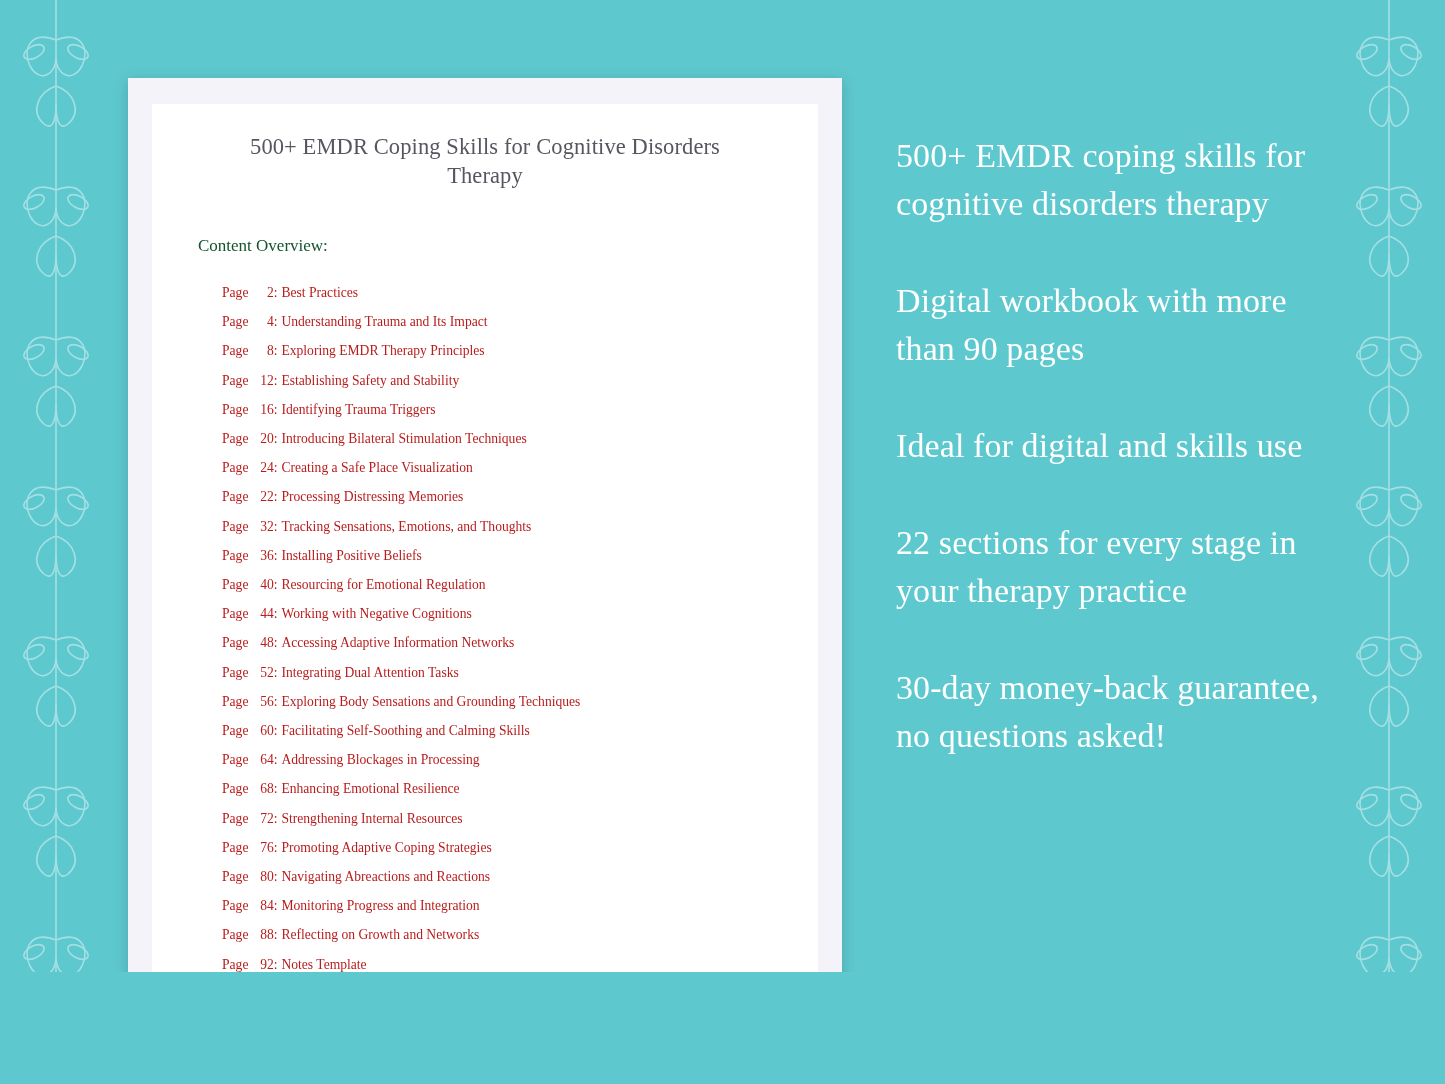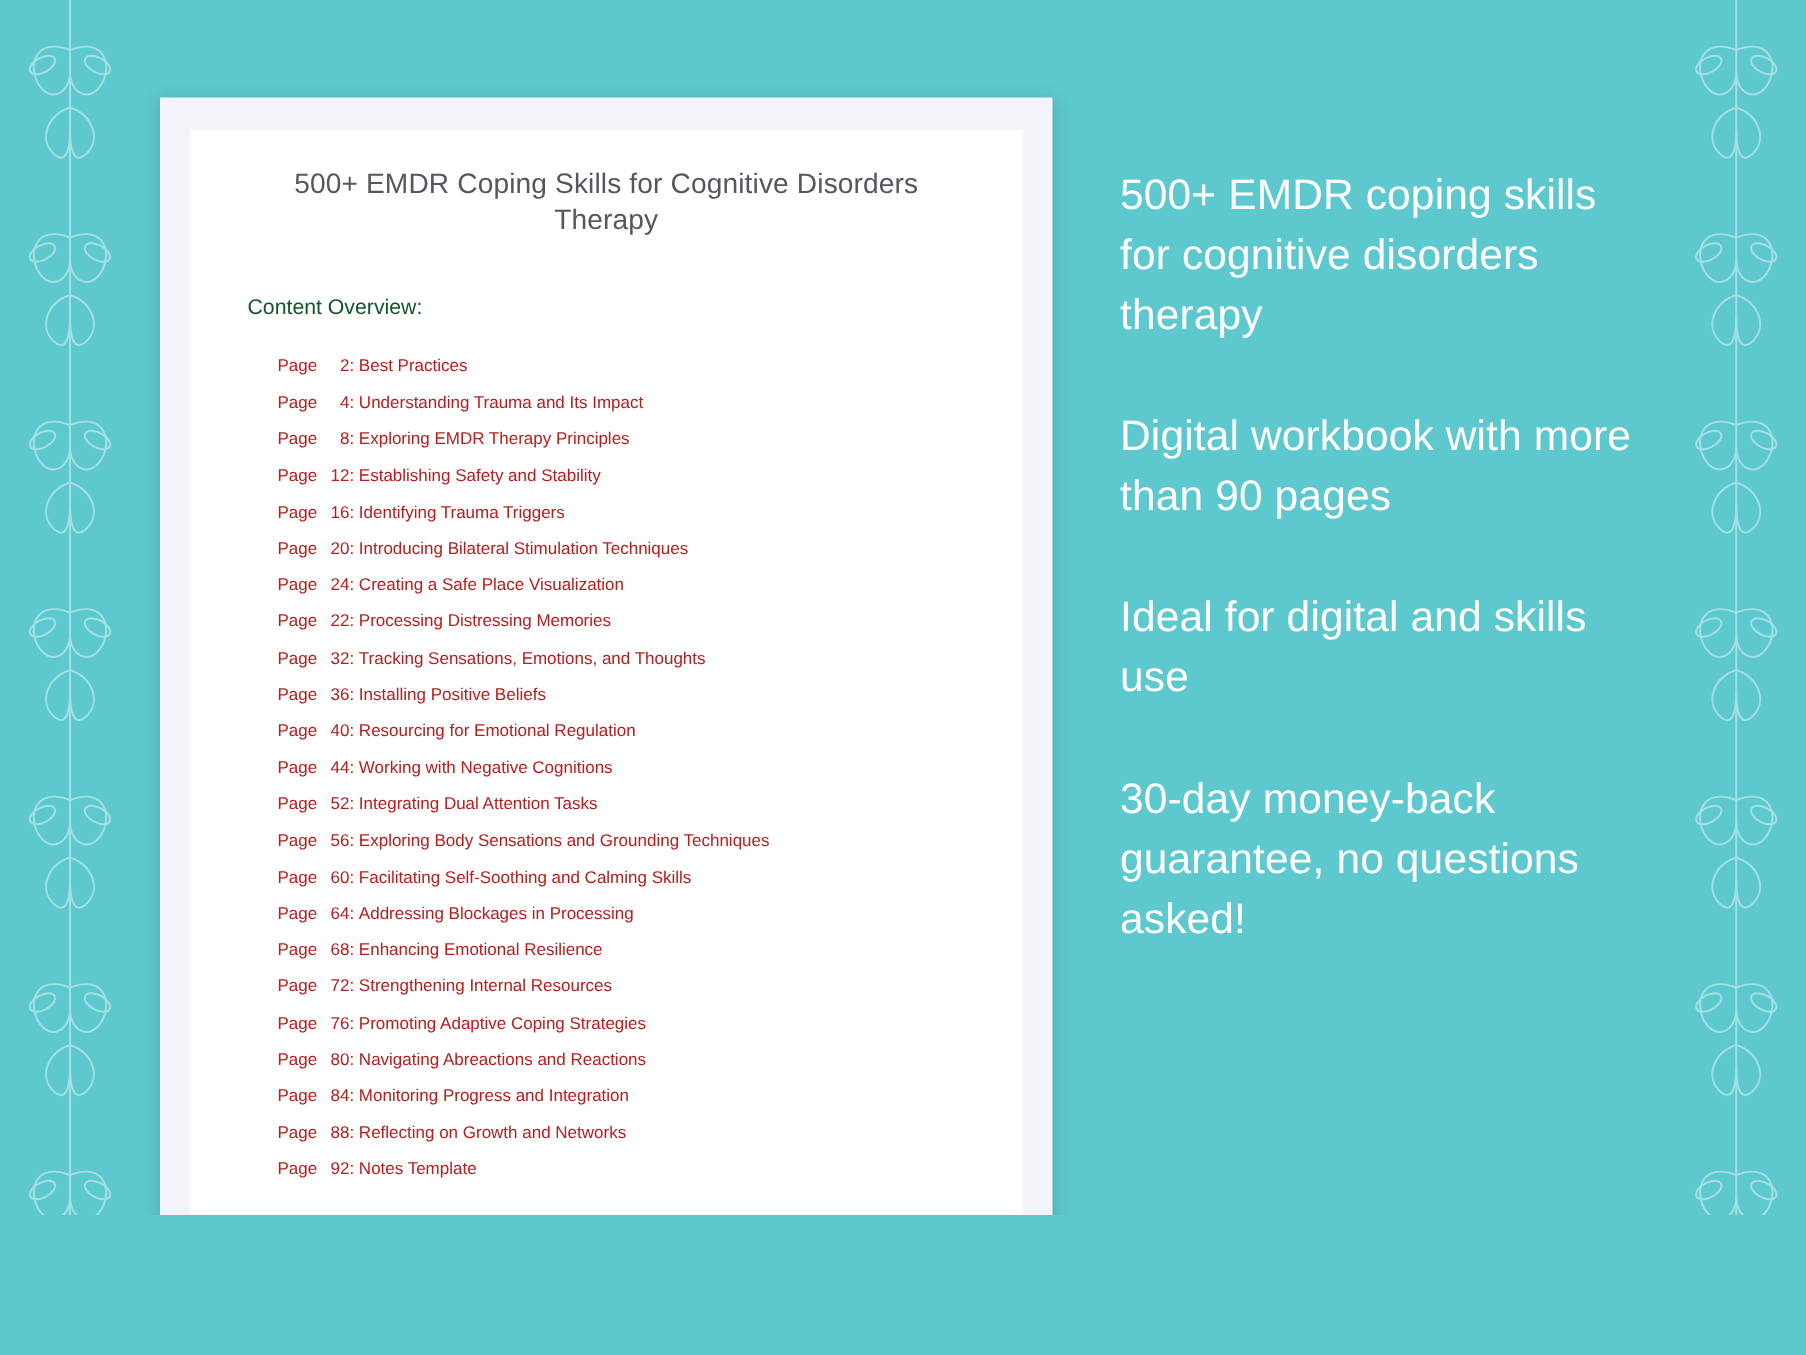--- a/index.html
+++ b/index.html
@@ -13,20 +13,21 @@
     font-family: "Liberation Sans", sans-serif;
     background: #5ec8cf;
   }
 
   #page {
     position: relative;
     width: 1445px;
     height: 972px;
     background: #5ec8cf;
     overflow: hidden;
+    font-family: Liberation Serif, serif;
   }
 
   
   .floral-band {
     position: absolute;
     top: 0;
     height: 1084px;
     width: 112px;
     opacity: 0.5;
     pointer-events: none;
@@ -301,35 +302,37 @@
         <li><span class="pg"><span>Page</span>&nbsp;<span class="pnum">8</span>:</span>&nbsp;<span>Exploring EMDR Therapy Principles</span></li>
         <li><span class="pg"><span>Page</span>&nbsp;<span class="pnum">12</span>:</span>&nbsp;<span>Establishing Safety and Stability</span></li>
         <li><span class="pg"><span>Page</span>&nbsp;<span class="pnum">16</span>:</span>&nbsp;<span>Identifying Trauma Triggers</span></li>
         <li><span class="pg"><span>Page</span>&nbsp;<span class="pnum">20</span>:</span>&nbsp;<span>Introducing Bilateral Stimulation Techniques</span></li>
         <li><span class="pg"><span>Page</span>&nbsp;<span class="pnum">24</span>:</span>&nbsp;<span>Creating a Safe Place Visualization</span></li>
         <li><span class="pg"><span>Page</span>&nbsp;<span class="pnum">22</span>:</span>&nbsp;<span>Processing Distressing Memories</span></li>
         <li><span class="pg"><span>Page</span>&nbsp;<span class="pnum">32</span>:</span>&nbsp;<span>Tracking Sensations, Emotions, and Thoughts</span></li>
         <li><span class="pg"><span>Page</span>&nbsp;<span class="pnum">36</span>:</span>&nbsp;<span>Installing Positive Beliefs</span></li>
         <li><span class="pg"><span>Page</span>&nbsp;<span class="pnum">40</span>:</span>&nbsp;<span>Resourcing for Emotional Regulation</span></li>
         <li><span class="pg"><span>Page</span>&nbsp;<span class="pnum">44</span>:</span>&nbsp;<span>Working with Negative Cognitions</span></li>
+        <li><span class="pg"><span>Page</span>&nbsp;<span class="pnum">48</span>:</span>&nbsp;<span>Accessing Adaptive Information Networks</span></li>
         <li><span class="pg"><span>Page</span>&nbsp;<span class="pnum">52</span>:</span>&nbsp;<span>Integrating Dual Attention Tasks</span></li>
         <li><span class="pg"><span>Page</span>&nbsp;<span class="pnum">56</span>:</span>&nbsp;<span>Exploring Body Sensations and Grounding Techniques</span></li>
         <li><span class="pg"><span>Page</span>&nbsp;<span class="pnum">60</span>:</span>&nbsp;<span>Facilitating Self-Soothing and Calming Skills</span></li>
         <li><span class="pg"><span>Page</span>&nbsp;<span class="pnum">64</span>:</span>&nbsp;<span>Addressing Blockages in Processing</span></li>
         <li><span class="pg"><span>Page</span>&nbsp;<span class="pnum">68</span>:</span>&nbsp;<span>Enhancing Emotional Resilience</span></li>
         <li><span class="pg"><span>Page</span>&nbsp;<span class="pnum">72</span>:</span>&nbsp;<span>Strengthening Internal Resources</span></li>
         <li><span class="pg"><span>Page</span>&nbsp;<span class="pnum">76</span>:</span>&nbsp;<span>Promoting Adaptive Coping Strategies</span></li>
         <li><span class="pg"><span>Page</span>&nbsp;<span class="pnum">80</span>:</span>&nbsp;<span>Navigating Abreactions and Reactions</span></li>
         <li><span class="pg"><span>Page</span>&nbsp;<span class="pnum">84</span>:</span>&nbsp;<span>Monitoring Progress and Integration</span></li>
         <li><span class="pg"><span>Page</span>&nbsp;<span class="pnum">88</span>:</span>&nbsp;<span>Reflecting on Growth and Networks</span></li>
         <li><span class="pg"><span>Page</span>&nbsp;<span class="pnum">92</span>:</span>&nbsp;<span>Notes Template</span></li>
       </ul>
     </div>
   </div>
 
   <div id="marketing">
     <p>500+ EMDR coping skills for cognitive disorders therapy</p>
     <p>Digital workbook with more than 90 pages</p>
     <p>Ideal for digital and skills use</p>
+    <p>22 sections for every stage in your therapy practice</p>
     <p>30-day money-back guarantee, no questions asked!</p>
   </div>
 
 </div>
 
 </body></html>

